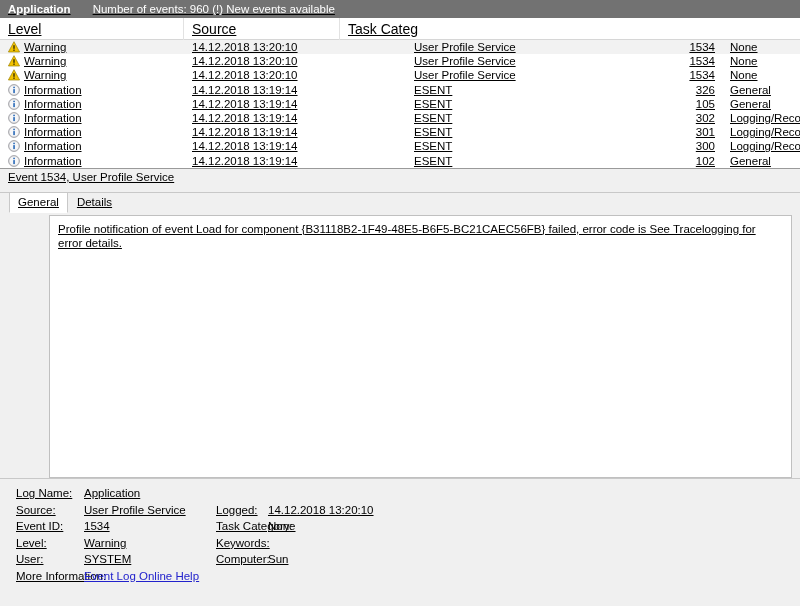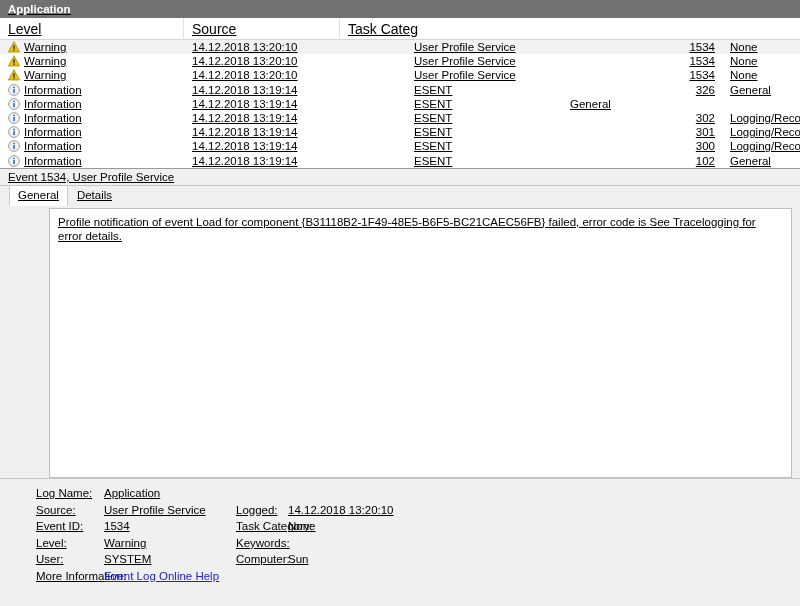--- a/index.html
+++ b/index.html
@@ -116,21 +116,21 @@
 
   
   .detail-pane {
     flex: 1 1 auto;
     display: flex;
     flex-direction: column;
     background: #f0f0f0;
     min-height: 0;
   }
   .detail-title {
-    height: 17px;
+    height: 24px;
     line-height: 17px;
     background: #f0f0f0;
     border-bottom: 1px solid #c8c8c8;
     padding-left: 8px;
     font-size: 11.5px;
     color: #000;
     box-sizing: border-box;
     flex: 0 0 auto;
   }
   .tabs {
@@ -188,21 +188,20 @@
     padding: 6px 0 6px 0;
     box-sizing: border-box;
     position: relative;
     height: 128px;
   }
   .meta-row {
     display: flex;
     height: 16.5px;
     align-items: center;
     font-size: 11.5px;
-    margin-left: 20px;
   }
   .meta-label {
     width: 84px;
     padding-left: 16px;
     box-sizing: border-box;
     color: #000;
     white-space: nowrap;
   }
   .meta-value {
     width: 116px;
@@ -234,20 +233,21 @@
     cursor: pointer;
   }
 </style>
 </head>
 <body>
 
 <div class="app">
 
   <div class="log-header">
     <span class="log-name">Application</span>
+    <span class="log-count">Number of events: 960 (!) New events available</span>
   </div>
 
   <div class="event-list">
     <div class="list-header">
       <div class="col col-level">Level</div>
       <div class="col col-source">Source</div>
       <div class="col col-taskcat">Task Category</div>
     </div>
     <div id="rows-container">
         <div class="row selected">
@@ -312,20 +312,21 @@
             <svg class="lvl-icon" viewBox="0 0 12 12">
               <circle cx="6" cy="6" r="5.4" fill="#e8e8ea" stroke="#8d8d93" stroke-width="0.8"></circle>
               <circle cx="6" cy="6" r="4.1" fill="#f7f7f8"></circle>
               <rect x="5.3" y="5.1" width="1.5" height="4.0" fill="#1a5fb4"></rect>
               <rect x="5.3" y="2.7" width="1.5" height="1.5" fill="#1a5fb4"></rect>
             </svg>
             <span>Information</span>
           </div>
           <div class="cell cell-datetime">14.12.2018 13:19:14</div>
           <div class="cell cell-source">ESENT</div>
+          <div class="cell cell-eventid">105</div>
           <div class="cell cell-taskcat">General</div>
         </div>
         <div class="row">
           <div class="cell cell-level">
             <svg class="lvl-icon" viewBox="0 0 12 12">
               <circle cx="6" cy="6" r="5.4" fill="#e8e8ea" stroke="#8d8d93" stroke-width="0.8"></circle>
               <circle cx="6" cy="6" r="4.1" fill="#f7f7f8"></circle>
               <rect x="5.3" y="5.1" width="1.5" height="4.0" fill="#1a5fb4"></rect>
               <rect x="5.3" y="2.7" width="1.5" height="1.5" fill="#1a5fb4"></rect>
             </svg>

